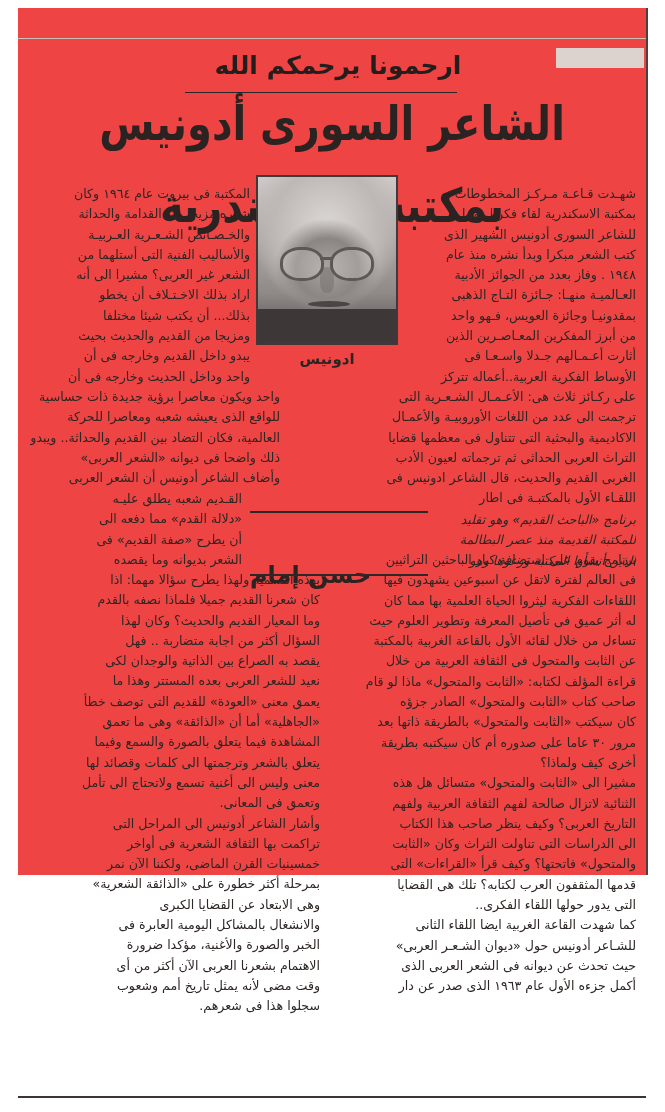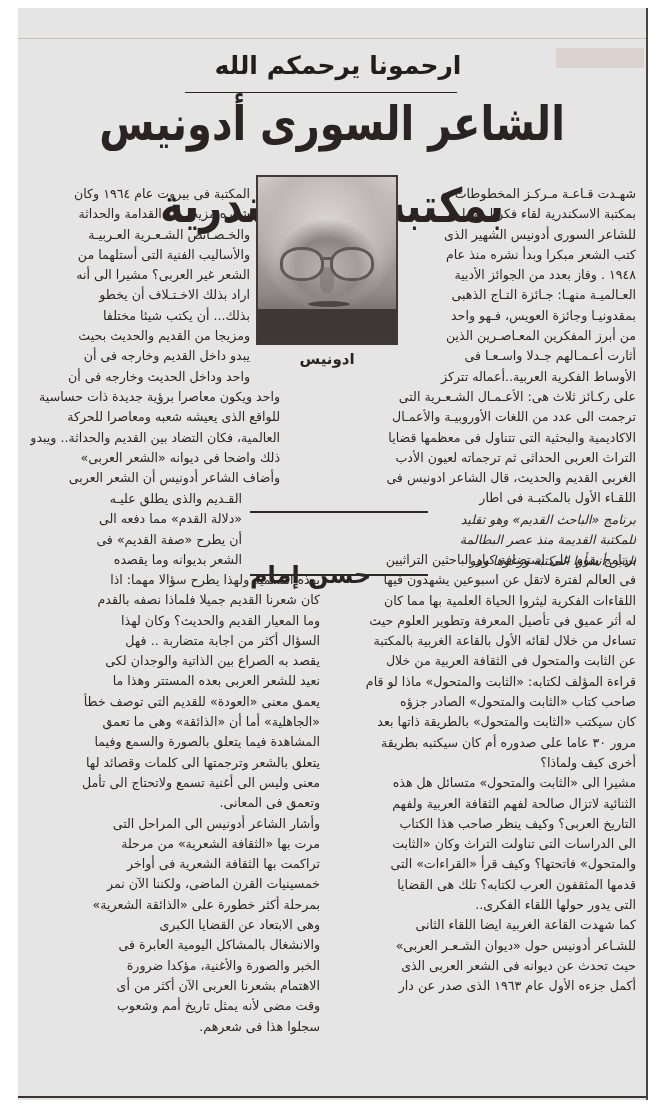--- a/index.html
+++ b/index.html
@@ -1,22 +1,22 @@
 <!DOCTYPE html>
 <html><head>
 <meta charset="utf-8">
 <style>
   html, body { margin:0; padding:0; }
   body {
     width:665px; height:1112px; background:#ffffff; position:relative; overflow:hidden;
     font-family:"DejaVu Sans", sans-serif; color:#2a2422;
   }
   .paper {
-    position:absolute; left:18px; top:8px; width:628px; height:1092px;
-    background:#e5e5e5;
+    position:absolute; left:18px; top:8px; width:628px; height:867px;
+    background:#ef4444;
     border-right:2px solid #4a4240;
   }
   .paper .bottom-rule {
     position:absolute; left:0; right:0; top:1088px; height:2px; background:#3b3432;
   }
   .top-strip {
     position:absolute; left:0; right:0; top:2px; height:28px;
     border-bottom:1px solid #c9bfb9; color:#b9aea8; font-size:9px;
     direction:rtl; text-align:right; padding-right:6px; line-height:26px;
   }
@@ -163,41 +163,40 @@
 
   <div class="text-block" id="lc-mid" style="left:12px; width:250px; top:361px;">
       <span class="ln">واحد ويكون معاصرا برؤية جديدة ذات حساسية</span>
       <span class="ln">للواقع الذى يعيشه شعبه ومعاصرا للحركة</span>
       <span class="ln">العالمية، فكان التضاد بين القديم والحداثة.. ويبدو</span>
       <span class="ln">ذلك واضحا فى ديوانه «الشعر العربى»</span>
       <span class="ln">وأضاف الشاعر أدونيس أن الشعر العربى</span>
     </div>
 
   <div class="text-block" id="lc-narrow" style="left:12px; width:212px; top:463px;">
-      <span class="ln">القـديم والذى يطلق عليـه</span>
+      <span class="ln">القـديم شعبه يطلق عليـه</span>
       <span class="ln">«دلالة القدم» مما دفعه الى</span>
       <span class="ln">أن يطرح «صفة القديم» فى</span>
       <span class="ln">الشعر بديوانه وما يقصده</span>
     </div>
 
   <div class="text-block" id="lc-bottom" style="left:12px; width:290px; top:544px;">
       <span class="ln">بهذه التسمية ولهذا يطرح سؤالا مهما: اذا</span>
       <span class="ln">كان شعرنا القديم جميلا فلماذا نصفه بالقدم</span>
       <span class="ln">وما المعيار القديم والحديث؟ وكان لهذا</span>
       <span class="ln">السؤال أكثر من اجابة متضاربة .. فهل</span>
       <span class="ln">يقصد به الصراع بين الذاتية والوجدان لكى</span>
       <span class="ln">نعيد للشعر العربى بعده المستتر وهذا ما</span>
       <span class="ln">يعمق معنى «العودة» للقديم التى توصف خطأ</span>
       <span class="ln">«الجاهلية» أما أن «الذائقة» وهى ما تعمق</span>
       <span class="ln">المشاهدة فيما يتعلق بالصورة والسمع وفيما</span>
       <span class="ln">يتعلق بالشعر وترجمتها الى كلمات وقصائد لها</span>
       <span class="ln">معنى وليس الى أغنية تسمع ولاتحتاج الى تأمل</span>
       <span class="ln">وتعمق فى المعانى.</span>
       <span class="ln">وأشار الشاعر أدونيس الى المراحل التى</span>
-      <span class="ln">مرت بها «الثقافة الشعرية» من مرحلة</span>
       <span class="ln">تراكمت بها الثقافة الشعرية فى أواخر</span>
       <span class="ln">خمسينيات القرن الماضى، ولكننا الآن نمر</span>
       <span class="ln">بمرحلة أكثر خطورة على «الذائقة الشعرية»</span>
       <span class="ln">وهى الابتعاد عن القضايا الكبرى</span>
       <span class="ln">والانشغال بالمشاكل اليومية العابرة فى</span>
       <span class="ln">الخبر والصورة والأغنية، مؤكدا ضرورة</span>
       <span class="ln">الاهتمام بشعرنا العربى الآن أكثر من أى</span>
       <span class="ln">وقت مضى لأنه يمثل تاريخ أمم وشعوب</span>
       <span class="ln">سجلوا هذا فى شعرهم.</span>
     </div>

